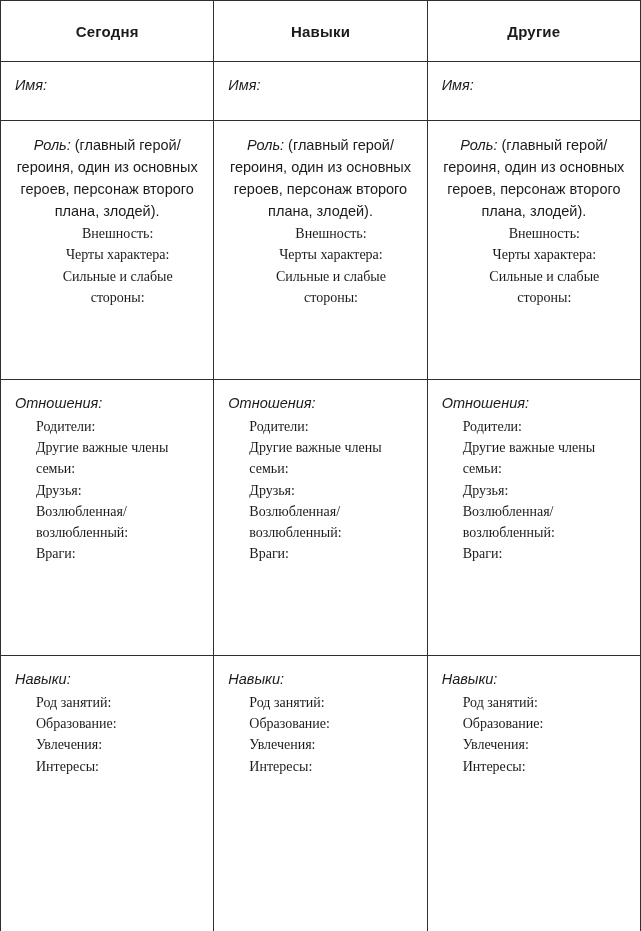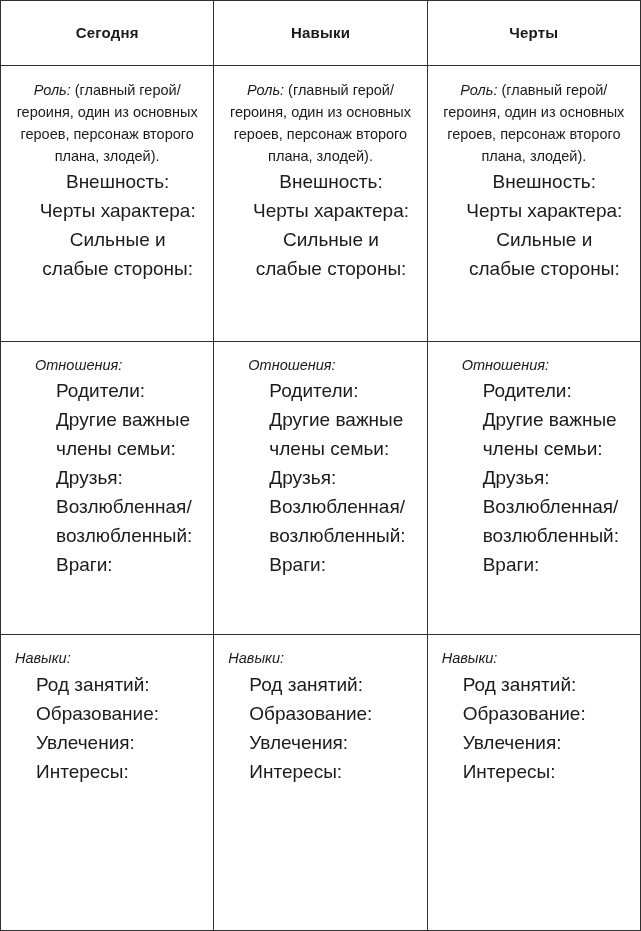--- a/index.html
+++ b/index.html
@@ -35,63 +35,81 @@
   table.grid tr.head th {
     height: 60px;
     text-align: center;
     vertical-align: middle;
     font-size: 15px;
     font-weight: bold;
     letter-spacing: 0.2px;
   }
   tr.row-name td { height: 58px; }
   tr.row-role td { height: 258px; text-align: center; }
-  tr.row-rel td  { height: 275px; padding-left: 20px; }
+  tr.row-rel td  { height: 275px; }
   tr.row-skill td { height: 277px; }
 
   .cell {
     padding: 13px 14px 10px 14px;
     box-sizing: border-box;
     height: 100%;
   }
   .lbl {
     font-style: italic;
     font-size: 14.5px;
     line-height: 1.5;
     margin: 0;
   }
   .lbl .plain {
     font-style: normal;
   }
   .sub {
     margin: 0;
     padding-left: 21px;
-    font-size: 19px;
+    font-size: 14px;
     line-height: 1.52;
+    font-family: Liberation Serif, serif;
   }
   .sub-list {
     margin-top: 1px;
   }
   .role-text {
     font-size: 14.5px;
     line-height: 1.52;
   }
 </style>
 </head>
 <body>
 
 <div class="sheet">
   <table class="grid">
     <tbody>
         <tr class="head">
       <th>Сегодня</th>
       <th>Навыки</th>
-      <th>Черты</th>
-    </tr>
-
+      <th>Другие</th>
+    </tr>
+
+    <tr class="row-name">
+      <td>
+        <div class="cell">
+          <p class="lbl">Имя:</p>
+        </div>
+      </td>
+      <td>
+        <div class="cell">
+          <p class="lbl">Имя:</p>
+        </div>
+      </td>
+      <td>
+        <div class="cell">
+          <p class="lbl">Имя:</p>
+        </div>
+      </td>
+    </tr>
 
     <tr class="row-role">
       <td>
         <div class="cell">
           <p class="lbl role-text"><span>Роль:</span><span class="plain"> (главный герой/героиня, один из основных героев, персонаж второго плана, злодей).</span></p>
           <div class="sub-list">
             <p class="sub">Внешность:</p>
             <p class="sub">Черты характера:</p>
             <p class="sub">Сильные и слабые стороны:</p>
           </div>

